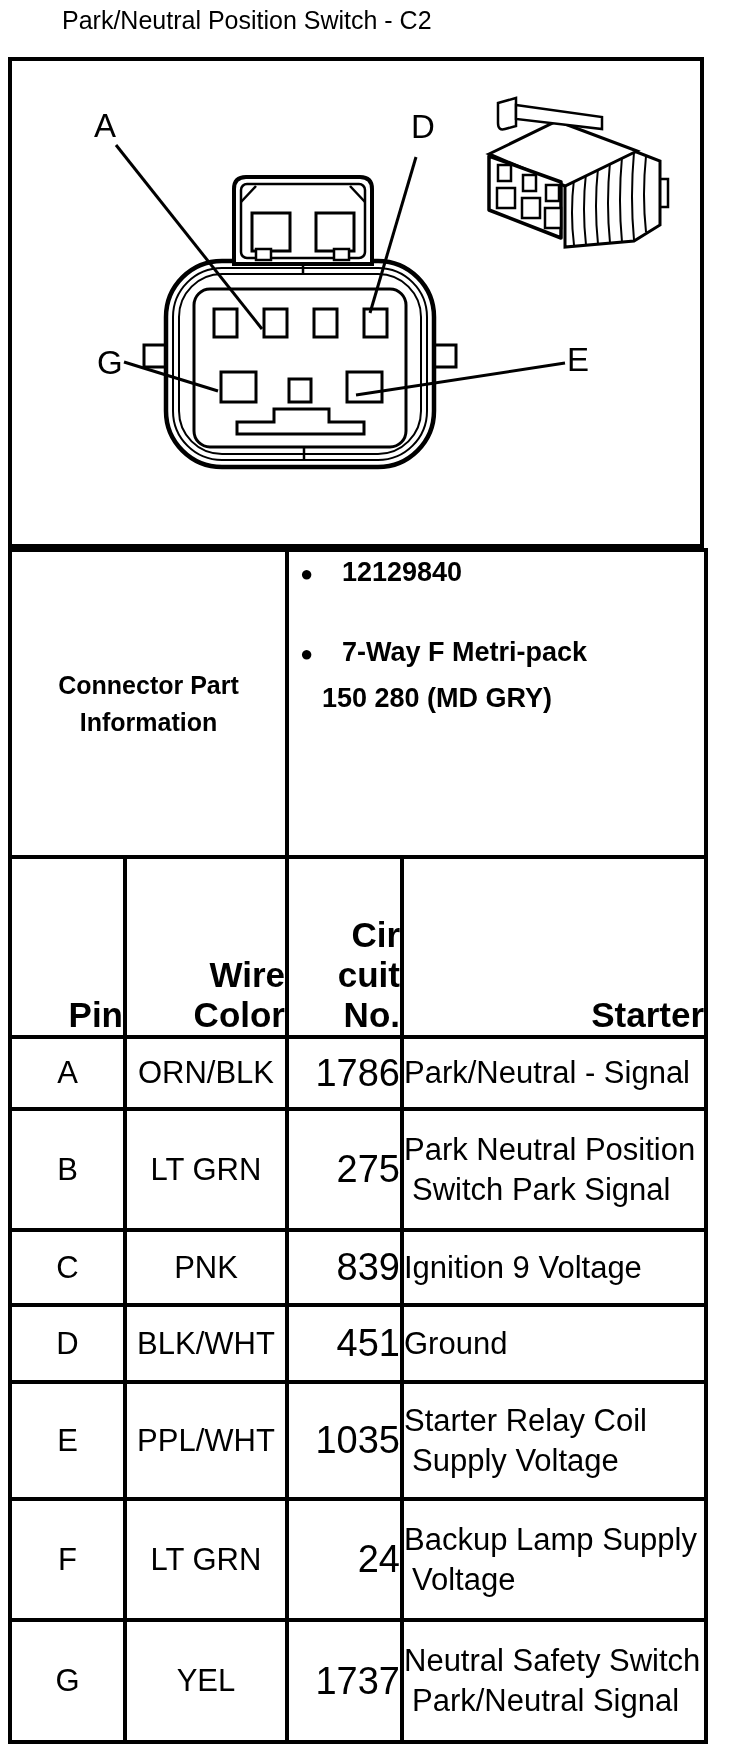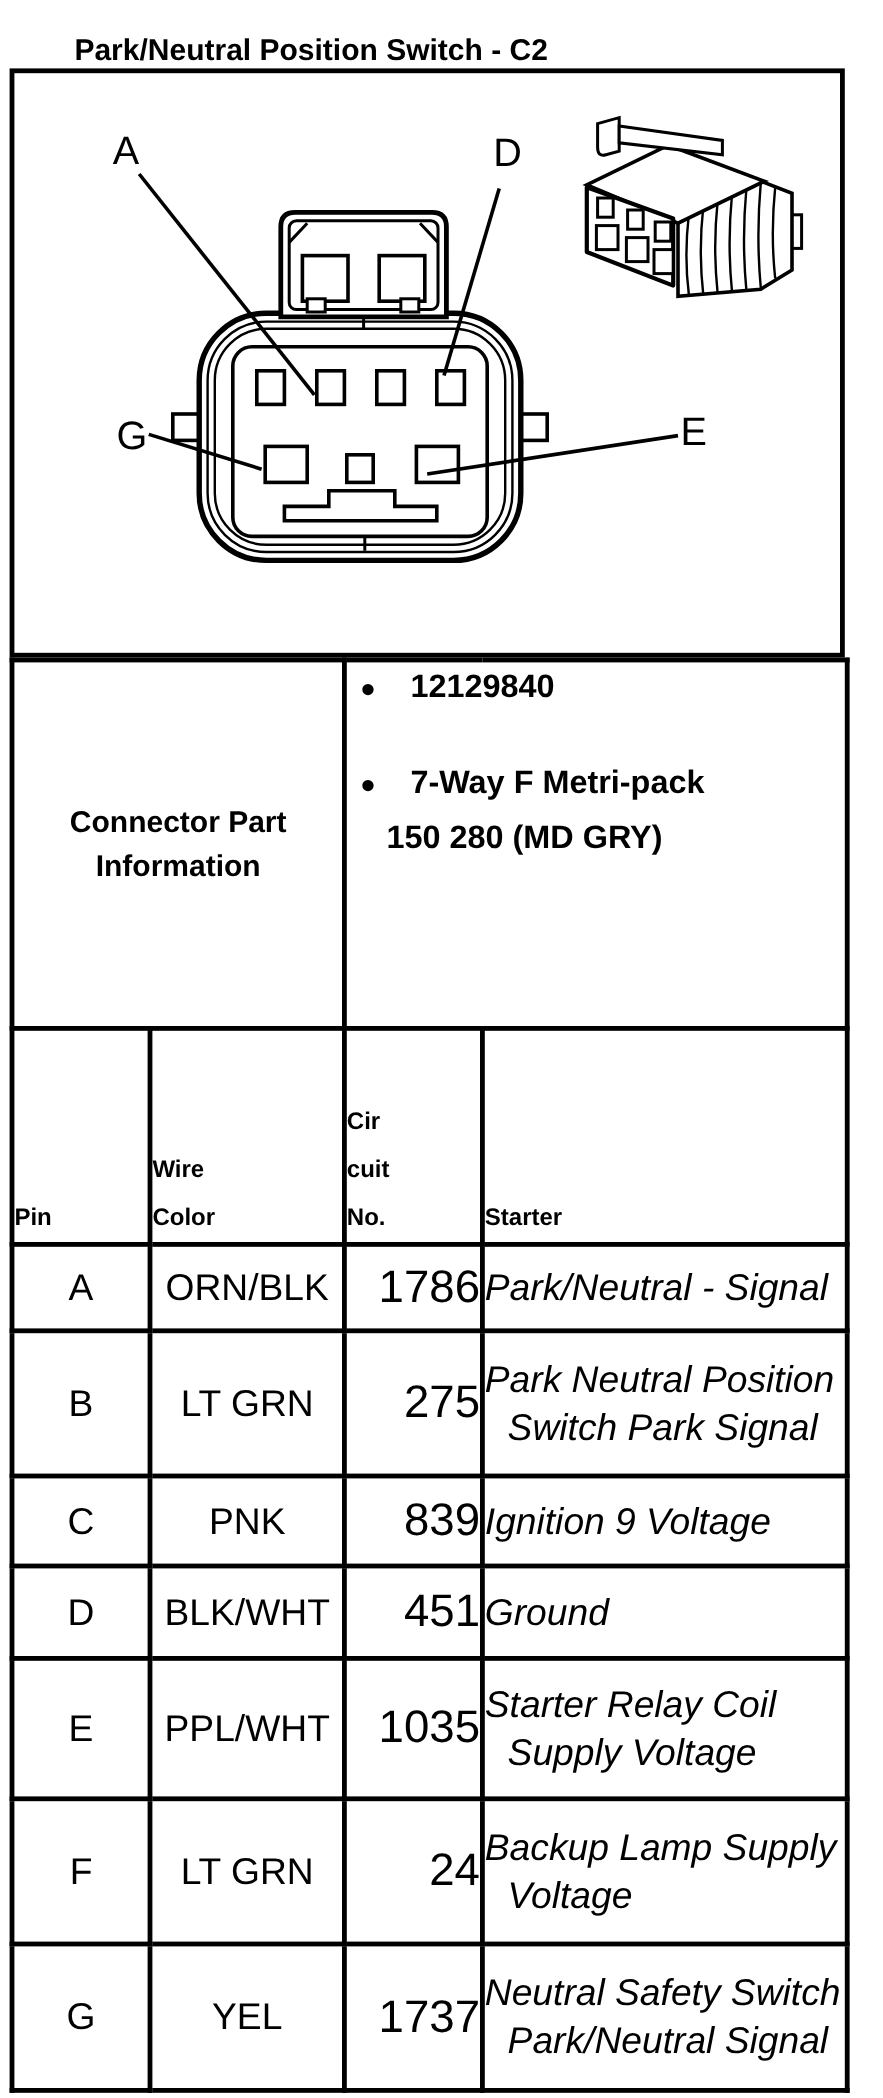--- a/index.html
+++ b/index.html
@@ -1,44 +1,44 @@
 <!DOCTYPE html>
 <html><head>
 <meta charset="utf-8">
 <style>
   html,body{margin:0;padding:0;background:#ffffff;}
   body{width:736px;height:1748px;position:relative;font-family:"Liberation Sans",sans-serif;color:#000;overflow:hidden;}
 
-  .page-title{position:absolute;left:62px;top:6px;font-size:25px;font-weight:bold;letter-spacing:0px;margin-top:22px;}
+  .page-title{position:absolute;left:62px;top:6px;font-size:25px;font-weight:normal;letter-spacing:0px;}
 
   .figure-box{position:absolute;left:8px;top:57px;width:696px;height:491px;border:4px solid #000;box-sizing:border-box;background:#fff;}
   .figure-box svg{display:block;}
 
   table.conn{position:absolute;left:8px;top:548px;width:696px;border-collapse:collapse;table-layout:fixed;}
   table.conn td{border:4px solid #000;box-sizing:border-box;padding:0;background:#fff;}
 
   
   td.pi-label{text-align:center;vertical-align:middle;font-weight:bold;font-size:25px;line-height:37px;}
   td.pi-data{vertical-align:top;padding:12px 6px 0 7px;font-weight:bold;font-size:27px;line-height:40px;}
   .pi-bullet-line{display:flex;align-items:baseline;margin-left:11px;}
   .pi-bullet-line.second{margin-top:38px;}
   .bullet-glyph{width:42px;flex:0 0 42px;font-size:22px;}
   .pi-wrap-line{margin-top:4px;padding-left:33px;}
 
   
-  td.hd{vertical-align:bottom;text-align:left;font-weight:bold;font-size:20px;line-height:40px;padding-bottom:12px;}
+  td.hd{vertical-align:bottom;text-align:right;font-weight:bold;font-size:35px;line-height:40px;padding-bottom:12px;}
   td.hd span{display:block;}
 
   
   td.c-pin{text-align:center;vertical-align:middle;font-size:31px;}
   td.c-wire{text-align:center;vertical-align:middle;font-size:31px;}
   td.c-circ{text-align:right;vertical-align:middle;font-size:38px;padding-right:12px;}
-  td.c-fn{text-align:left;vertical-align:middle;font-size:31px;line-height:40px;padding-left:5px;font-style:italic;}
+  td.c-fn{text-align:left;vertical-align:middle;font-size:31px;line-height:40px;padding-left:5px;}
   td.c-fn .fline{display:block;}
-  td.c-fn .fline.l2{padding-left:19px;}
+  td.c-fn .fline.l2{padding-left:8px;}
 </style>
 </head>
 <body>
 
 <div class="page-title">Park/Neutral Position Switch - C2</div>
 
 <div class="figure-box">
   <svg width="688" height="483" viewBox="0 0 688 483">
 
     <rect x="132" y="284" width="26" height="22" fill="#fff" stroke="#000" stroke-width="3"></rect>

